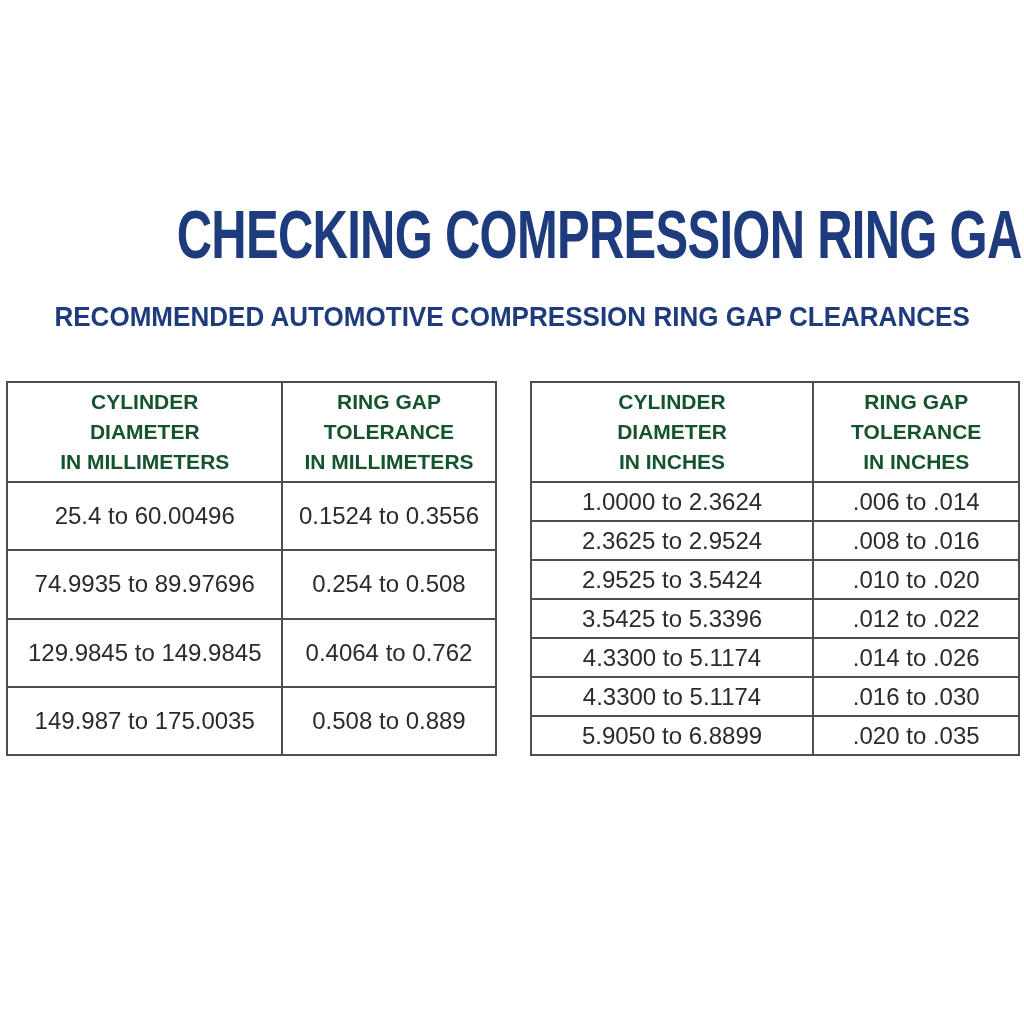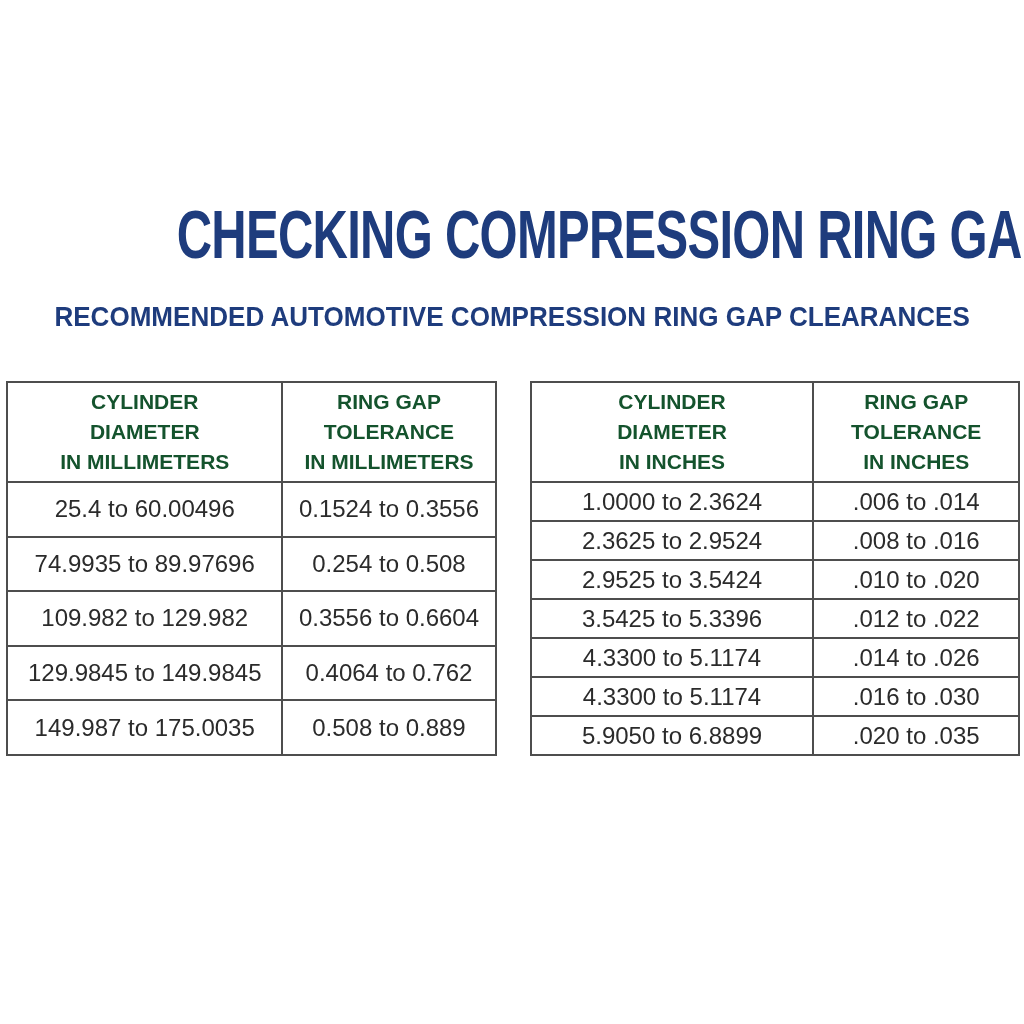--- a/index.html
+++ b/index.html
@@ -115,24 +115,20 @@
     <tbody>
         <tr>
           <td>25.4 to 60.00496</td>
           <td>0.1524 to 0.3556</td>
         </tr>
         <tr>
           <td>74.9935 to 89.97696</td>
           <td>0.254 to 0.508</td>
         </tr>
         <tr>
-          <td>109.982 to 129.982</td>
-          <td>0.3556 to 0.6604</td>
-        </tr>
-        <tr>
           <td>129.9845 to 149.9845</td>
           <td>0.4064 to 0.762</td>
         </tr>
         <tr>
           <td>149.987 to 175.0035</td>
           <td>0.508 to 0.889</td>
         </tr>
       </tbody>
   </table>
 

